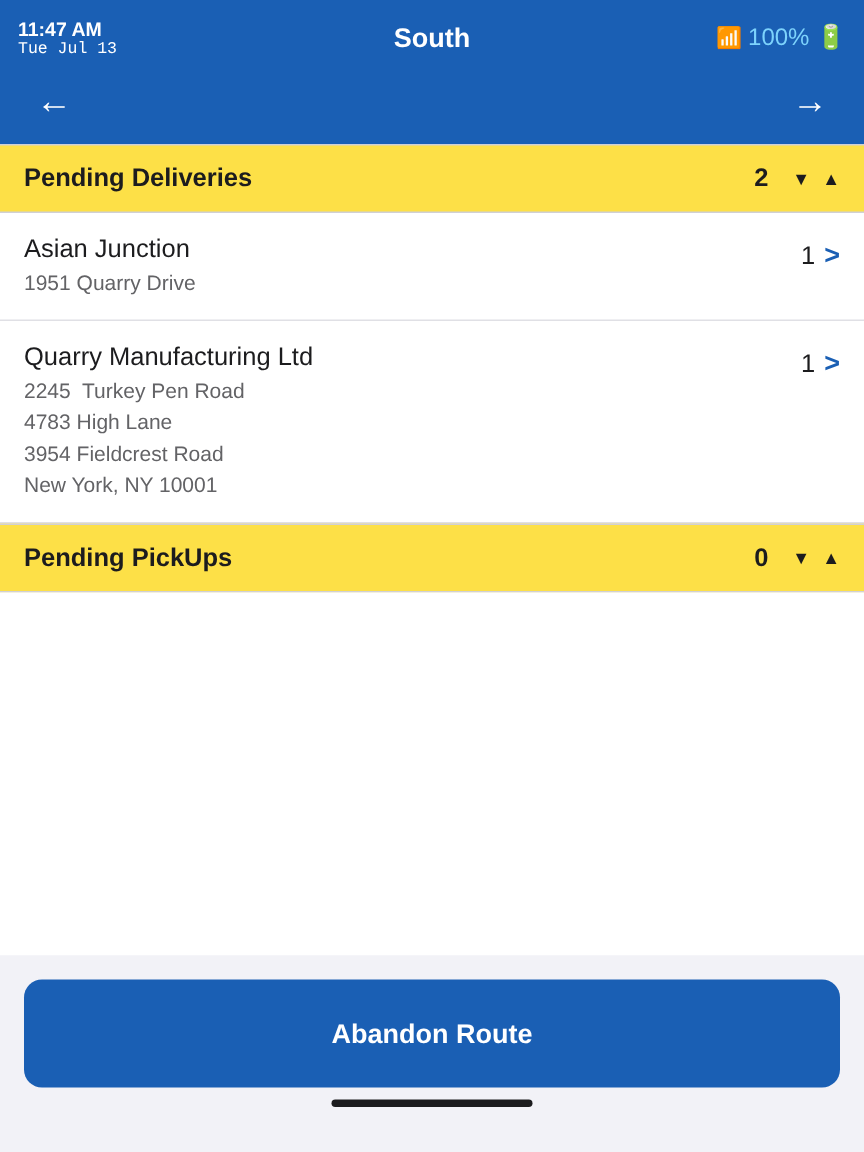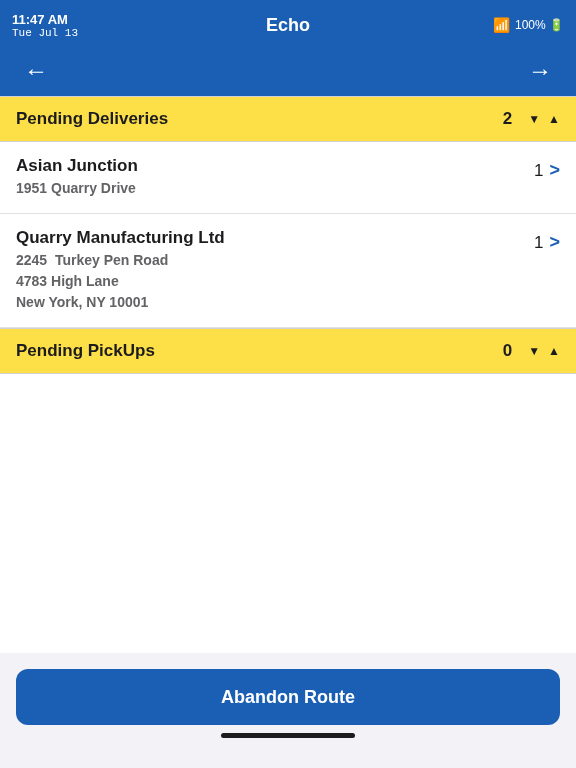--- a/index.html
+++ b/index.html
@@ -58,22 +58,22 @@
       align-items: center;
       gap: 4px;
     }
 
     .wifi-icon {
       color: white;
       font-size: 14px;
     }
 
     .battery-text {
-      color: #ffffff;
-      font-size: 12px;
+      color: #7dd3fc;
+      font-size: 16px;
     }
 
     .nav-btn {
       color: white;
       font-size: 22px;
       font-weight: 300;
       cursor: pointer;
       padding: 4px 8px;
     }
 
@@ -128,30 +128,29 @@
       background: white;
       cursor: pointer;
     }
 
     .delivery-info {
       flex: 1;
     }
 
     .delivery-name {
       font-size: 17px;
-      font-weight: 700;
+      font-weight: 400;
       color: #1c1c1e;
       margin-bottom: 2px;
     }
 
     .delivery-address-line {
       font-size: 14px;
       color: #636366;
       line-height: 1.5;
-      font-weight: bold;
     }
 
     .delivery-right {
       display: flex;
       align-items: center;
       gap: 6px;
       padding-top: 4px;
     }
 
     .delivery-count {
@@ -173,21 +172,21 @@
     }
 
     .abandon-btn {
       background: #1a5fb4;
       color: white;
       font-size: 18px;
       font-weight: 700;
       border: none;
       border-radius: 12px;
       width: 100%;
-      height: 56px;
+      height: 72px;
       cursor: pointer;
       display: flex;
       align-items: center;
       justify-content: center;
     }
 
     .home-indicator {
       height: 5px;
       width: 134px;
       background: #1c1c1e;
@@ -203,21 +202,21 @@
   </style>
 </head>
 <body>
 
 <div class="status-bar">
   <div class="status-bar-left">
     <span class="status-time">11:47 AM</span>
     <span class="status-date">Tue Jul 13</span>
   </div>
   <div class="status-bar-center">
-    <span>Echo</span>
+    <span>South</span>
   </div>
   <div class="status-icons">
     <span class="wifi-icon">📶</span>
     <span class="battery-text">
       <span>100%</span> 🔋
     </span>
   </div>
 </div>
 
 <div style="background:#1a5fb4; display:flex; align-items:center; justify-content:space-between; padding:0 16px 10px 16px; flex-shrink:0;">
@@ -245,20 +244,21 @@
       <span class="delivery-count">1</span>
       <span class="chevron-right">&gt;</span>
     </div>
   </div>
 
   <div class="delivery-item">
     <div class="delivery-info">
       <div class="delivery-name">Quarry Manufacturing Ltd</div>
       <div class="delivery-address-line">2245&nbsp; Turkey Pen Road</div>
       <div class="delivery-address-line">4783 High Lane</div>
+      <div class="delivery-address-line">3954 Fieldcrest Road</div>
       <div class="delivery-address-line">New York, NY 10001</div>
     </div>
     <div class="delivery-right">
       <span class="delivery-count">1</span>
       <span class="chevron-right">&gt;</span>
     </div>
   </div>
 
   <div class="section-header">
     <span class="section-header-title">Pending PickUps</span>

